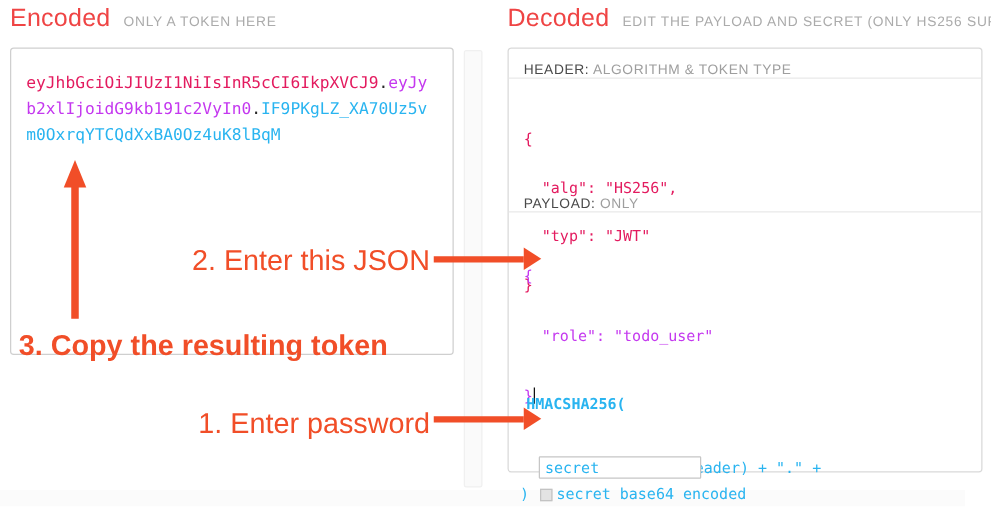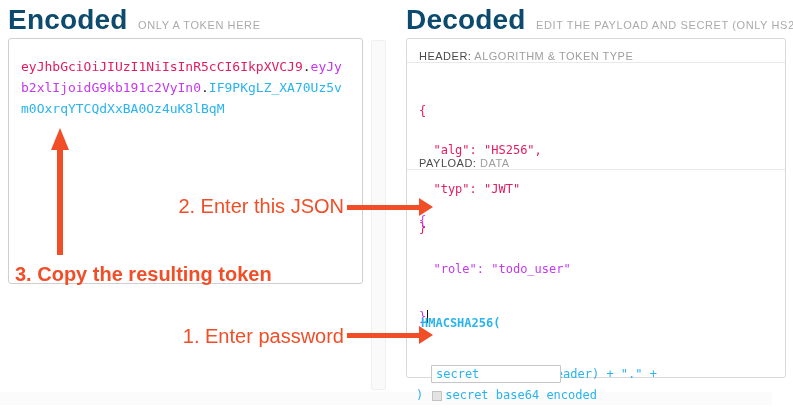--- a/index.html
+++ b/index.html
@@ -1,21 +1,21 @@
 <!DOCTYPE html>
 <html><head>
 <meta charset="utf-8">
 <style>
   * { margin: 0; padding: 0; box-sizing: border-box; }
   html, body { width: 793px; height: 411px; background: #ffffff; overflow: hidden; }
   body { font-family: "Liberation Sans", sans-serif; position: relative; }
 
   
   .col-heading { position: absolute; top: 4px; white-space: nowrap; }
-  .col-heading .big { font-size: 28px; font-weight: 700; color: #0c4a6e; letter-spacing: 0.2px; }
+  .col-heading .big { font-size: 20px; font-weight: 400; color: #ef4444; letter-spacing: 0.2px; }
   .col-heading .sub { font-size: 11px; color: #ababab; letter-spacing: 0.6px; margin-left: 6px; }
 
   
   .token-box { position: absolute; left: 8px; top: 38px; width: 355px; height: 246px;
                background: #fff; border: 1px solid #cfcfcf; border-radius: 3px; }
   .token-text { position: absolute; left: 12px; top: 17px; width: 41.45ch;
                 font-family: "DejaVu Sans Mono", "Liberation Mono", monospace;
                 font-size: 13px; line-height: 21px; word-break: break-all; }
   .tok-header { color: #e31b5f; }
   .tok-dot { color: #262626; }
@@ -55,21 +55,21 @@
                   font-family: "DejaVu Sans Mono", "Liberation Mono", monospace;
                   font-size: 12px; color: #29b4f0; padding: 0 4px; outline: none; }
   .close-row { position: absolute; left: 9px; top: 106px; display: flex; align-items: center;
                font-family: "DejaVu Sans Mono", "Liberation Mono", monospace;
                font-size: 12px; color: #29b4f0; }
   .checkbox { width: 10px; height: 10px; background: #e3e3e3; border: 1px solid #c3c3c3;
               display: inline-block; margin: 0 3px 0 9px; }
   .close-row .bold-label { font-weight: normal; }
 
   
-  .anno { position: absolute; font-size: 20px; color: #f14e28; white-space: nowrap; }
+  .anno { position: absolute; font-size: 23px; color: #f14e28; white-space: nowrap; }
   .anno-step2 { top: 195px; right: 449px; }
   .anno-step1 { top: 325px; right: 449px; }
   .anno-step3 { top: 263px; left: 15px; font-weight: bold; }
 
   .arrow-shaft-h { position: absolute; height: 5px; background: #f14e28; }
   .arrow-head-right { position: absolute; width: 0; height: 0;
                       border-top: 9px solid transparent; border-bottom: 9px solid transparent;
                       border-left: 14px solid #f14e28; }
   .shaft2 { left: 347px; top: 205px; width: 72px; }
   .head2 { left: 419px; top: 198px; }
@@ -106,21 +106,21 @@
     <span class="strong">HEADER:</span><span class="light"> ALGORITHM &amp; TOKEN TYPE</span>
   </div>
   <div class="code-block code-header">
     <div>{</div>
     <div>  "alg": "HS256",</div>
     <div>  "typ": "JWT"</div>
     <div>}</div>
   </div>
 
   <div class="section-bar bar-payload">
-    <span class="strong">PAYLOAD:</span><span class="light"> DATA</span>
+    <span class="strong">PAYLOAD:</span><span class="light"> ONLY</span>
   </div>
   <div class="code-block code-payload">
     <div>{</div>
     <div>  "role": "todo_user"</div>
     <div><span>}</span><span class="caret"></span></div>
   </div>
 
   <div class="code-block code-verify">
     <div class="ln-hmac">HMACSHA256(</div>
     <div class="ln-b64">base64UrlEncode(header) + "." +</div>

